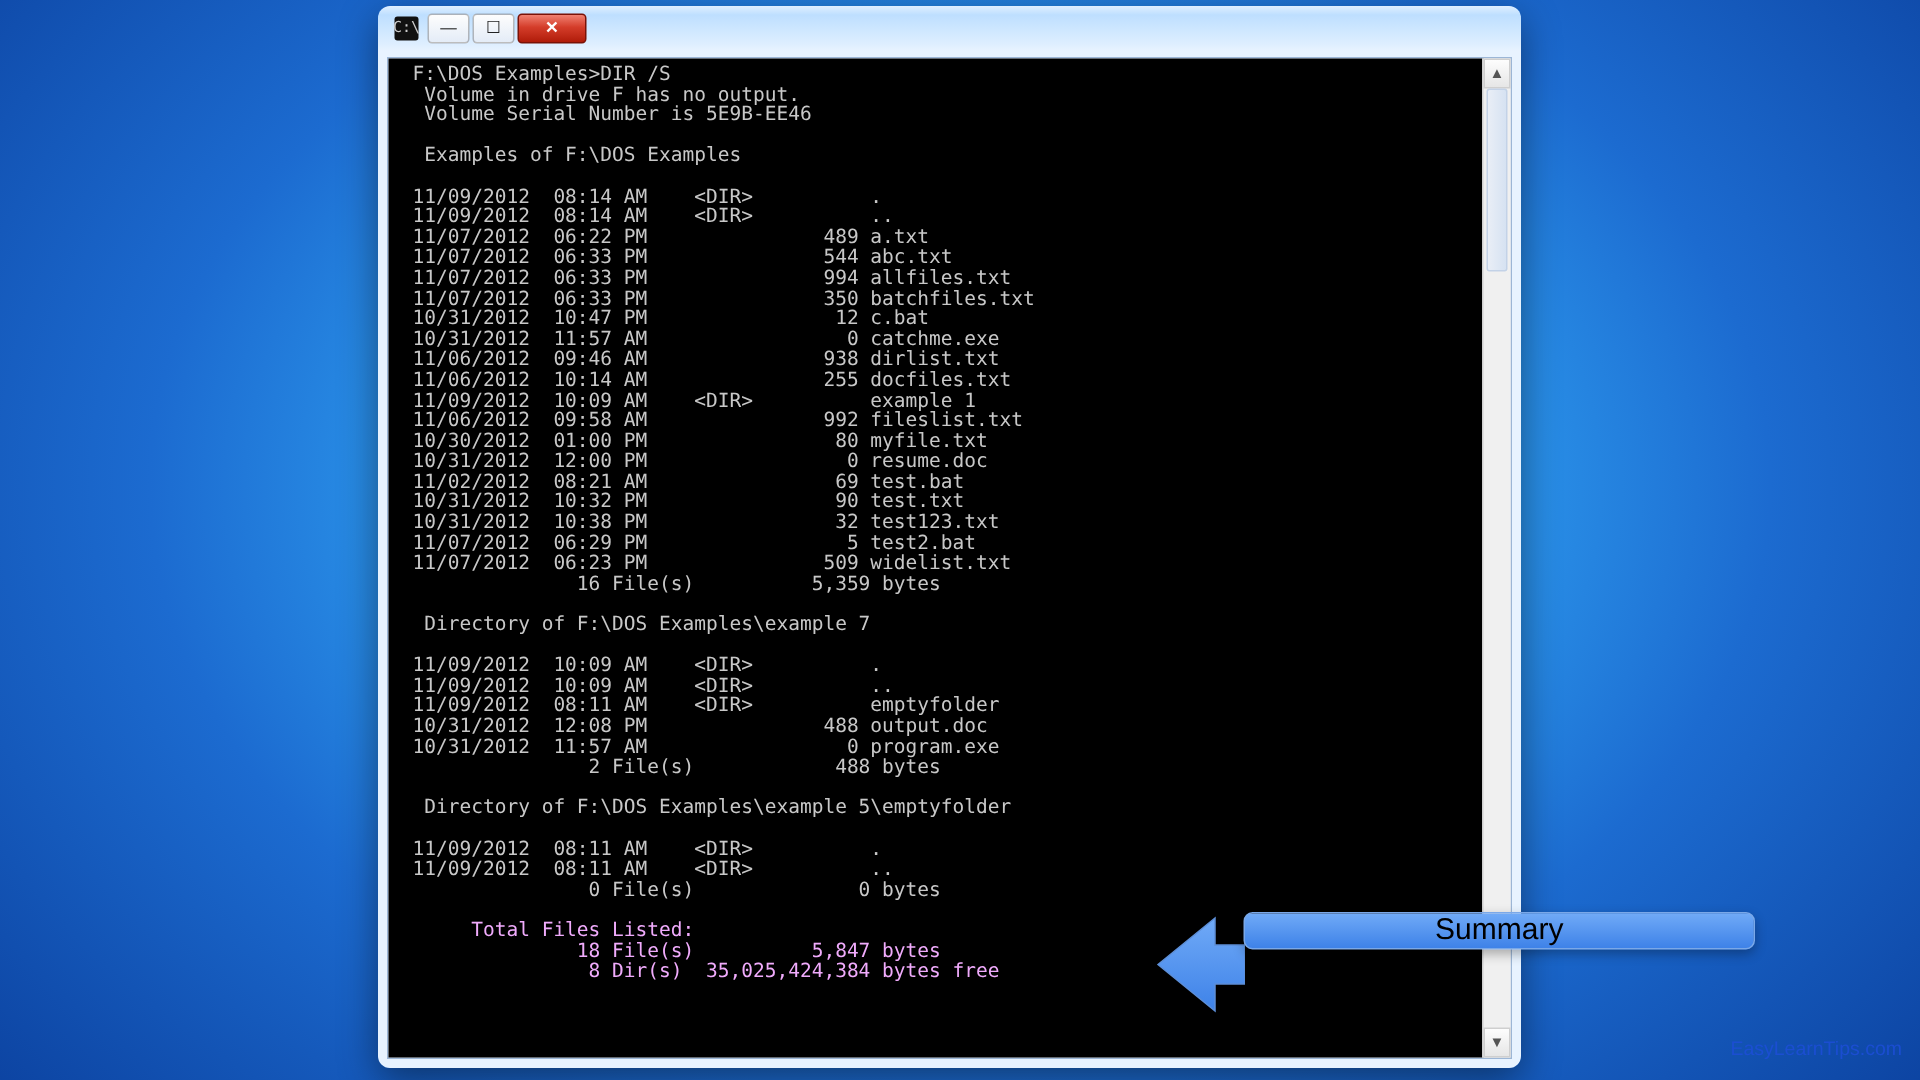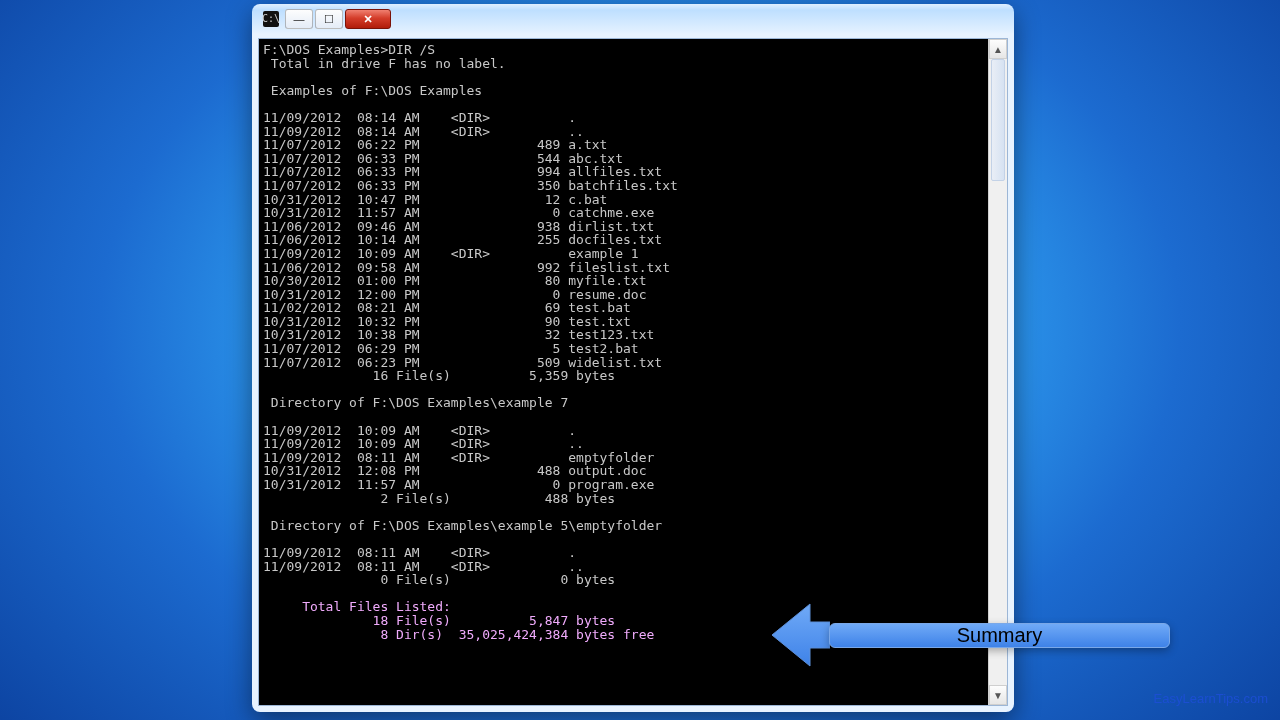--- a/index.html
+++ b/index.html
@@ -17,35 +17,35 @@
   .win-btn{height:18px;border-radius:3px;border:1px solid rgba(0,0,0,.25);
            background:linear-gradient(#fdfdfd,#e4ecf7);display:flex;align-items:center;justify-content:center}
   .min-btn,.max-btn{width:26px}
   .close-btn{width:44px;background:linear-gradient(#f08070,#d43d2a 45%,#b01c0a);color:#fff;border-color:#7a1207}
   .win-btn span{font:11px/1 Arial;color:#222}
   .close-btn span{color:#fff;font-weight:bold}
 
   
   .console-frame{position:absolute;left:6px;right:6px;top:34px;bottom:6px;background:#fff;border:1px solid #9cb6d6}
   .console{position:absolute;inset:0;margin-right:18px;background:#000;color:#c8c8c8;
-           font:13px/13.6px "Lucida Console","Courier New",monospace;padding:4px 4px;overflow:hidden}
+           font:13px/13.6px "Lucida Console","Courier New",monospace;padding:4px 16px;overflow:hidden}
   .console pre{margin:0;white-space:pre}
   .sum{color:#f0abfc}
   .cursor{display:inline-block;width:8px;height:2px;background:#c8c8c8;vertical-align:-2px}
 
   
   .scrollbar{position:absolute;top:0;right:0;bottom:0;width:18px;background:#f0f0f0;border-left:1px solid #d0d0d0}
   .sb-btn{position:absolute;left:0;right:0;height:18px;background:linear-gradient(#fdfdfd,#e6e6e6);
           border:1px solid #cfcfcf;display:flex;align-items:center;justify-content:center;font-size:10px;color:#555}
   .sb-up{top:0}.sb-dn{bottom:0}
   .sb-thumb{position:absolute;left:2px;right:2px;top:20px;height:120px;border-radius:2px;
             background:linear-gradient(90deg,#e9eef6,#d6e2f2);border:1px solid #c3d2e7}
 
   
-  .callout{position:absolute;left:770px;top:608px;width:400px;height:54px;display:flex;align-items:center}
+  .callout{position:absolute;left:770px;top:608px;width:400px;height:54px;display:flex;align-items:flex-start}
   .arrow{width:60px;height:70px;margin-right:-1px}
   .arrow svg{display:block}
   .label{flex:1;border-radius:6px;border:1px solid #7aa8e8;
          background:linear-gradient(#70aaf7,#3e82e8);display:flex;align-items:center;justify-content:center;
          color:#000;font:20px Arial;box-shadow:0 3px 8px rgba(0,0,0,.3)}
 
   .watermark{position:absolute;right:12px;bottom:14px;color:#1d4ed8;font:13px Arial;opacity:.85}
 </style>
 </head>
 <body>
@@ -62,21 +62,22 @@
         </div>
       <div class="win-btn close-btn">
           <span>✕</span>
         </div>
     </div>
   </div>
 
   <div class="console-frame">
     <div class="console">
 <pre>F:\DOS Examples&gt;DIR /S</pre>
-<pre> Total in drive F has no label.</pre>
+<pre> Volume in drive F has no output.</pre>
+<pre> Volume Serial Number is 5E9B-EE46</pre>
 <pre> </pre>
 <pre> Examples of F:\DOS Examples</pre>
 <pre> </pre>
 <pre id="dir1">11/09/2012  08:14 AM    &lt;DIR&gt;          .
 11/09/2012  08:14 AM    &lt;DIR&gt;          ..
 11/07/2012  06:22 PM               489 a.txt
 11/07/2012  06:33 PM               544 abc.txt
 11/07/2012  06:33 PM               994 allfiles.txt
 11/07/2012  06:33 PM               350 batchfiles.txt
 10/31/2012  10:47 PM                12 c.bat

